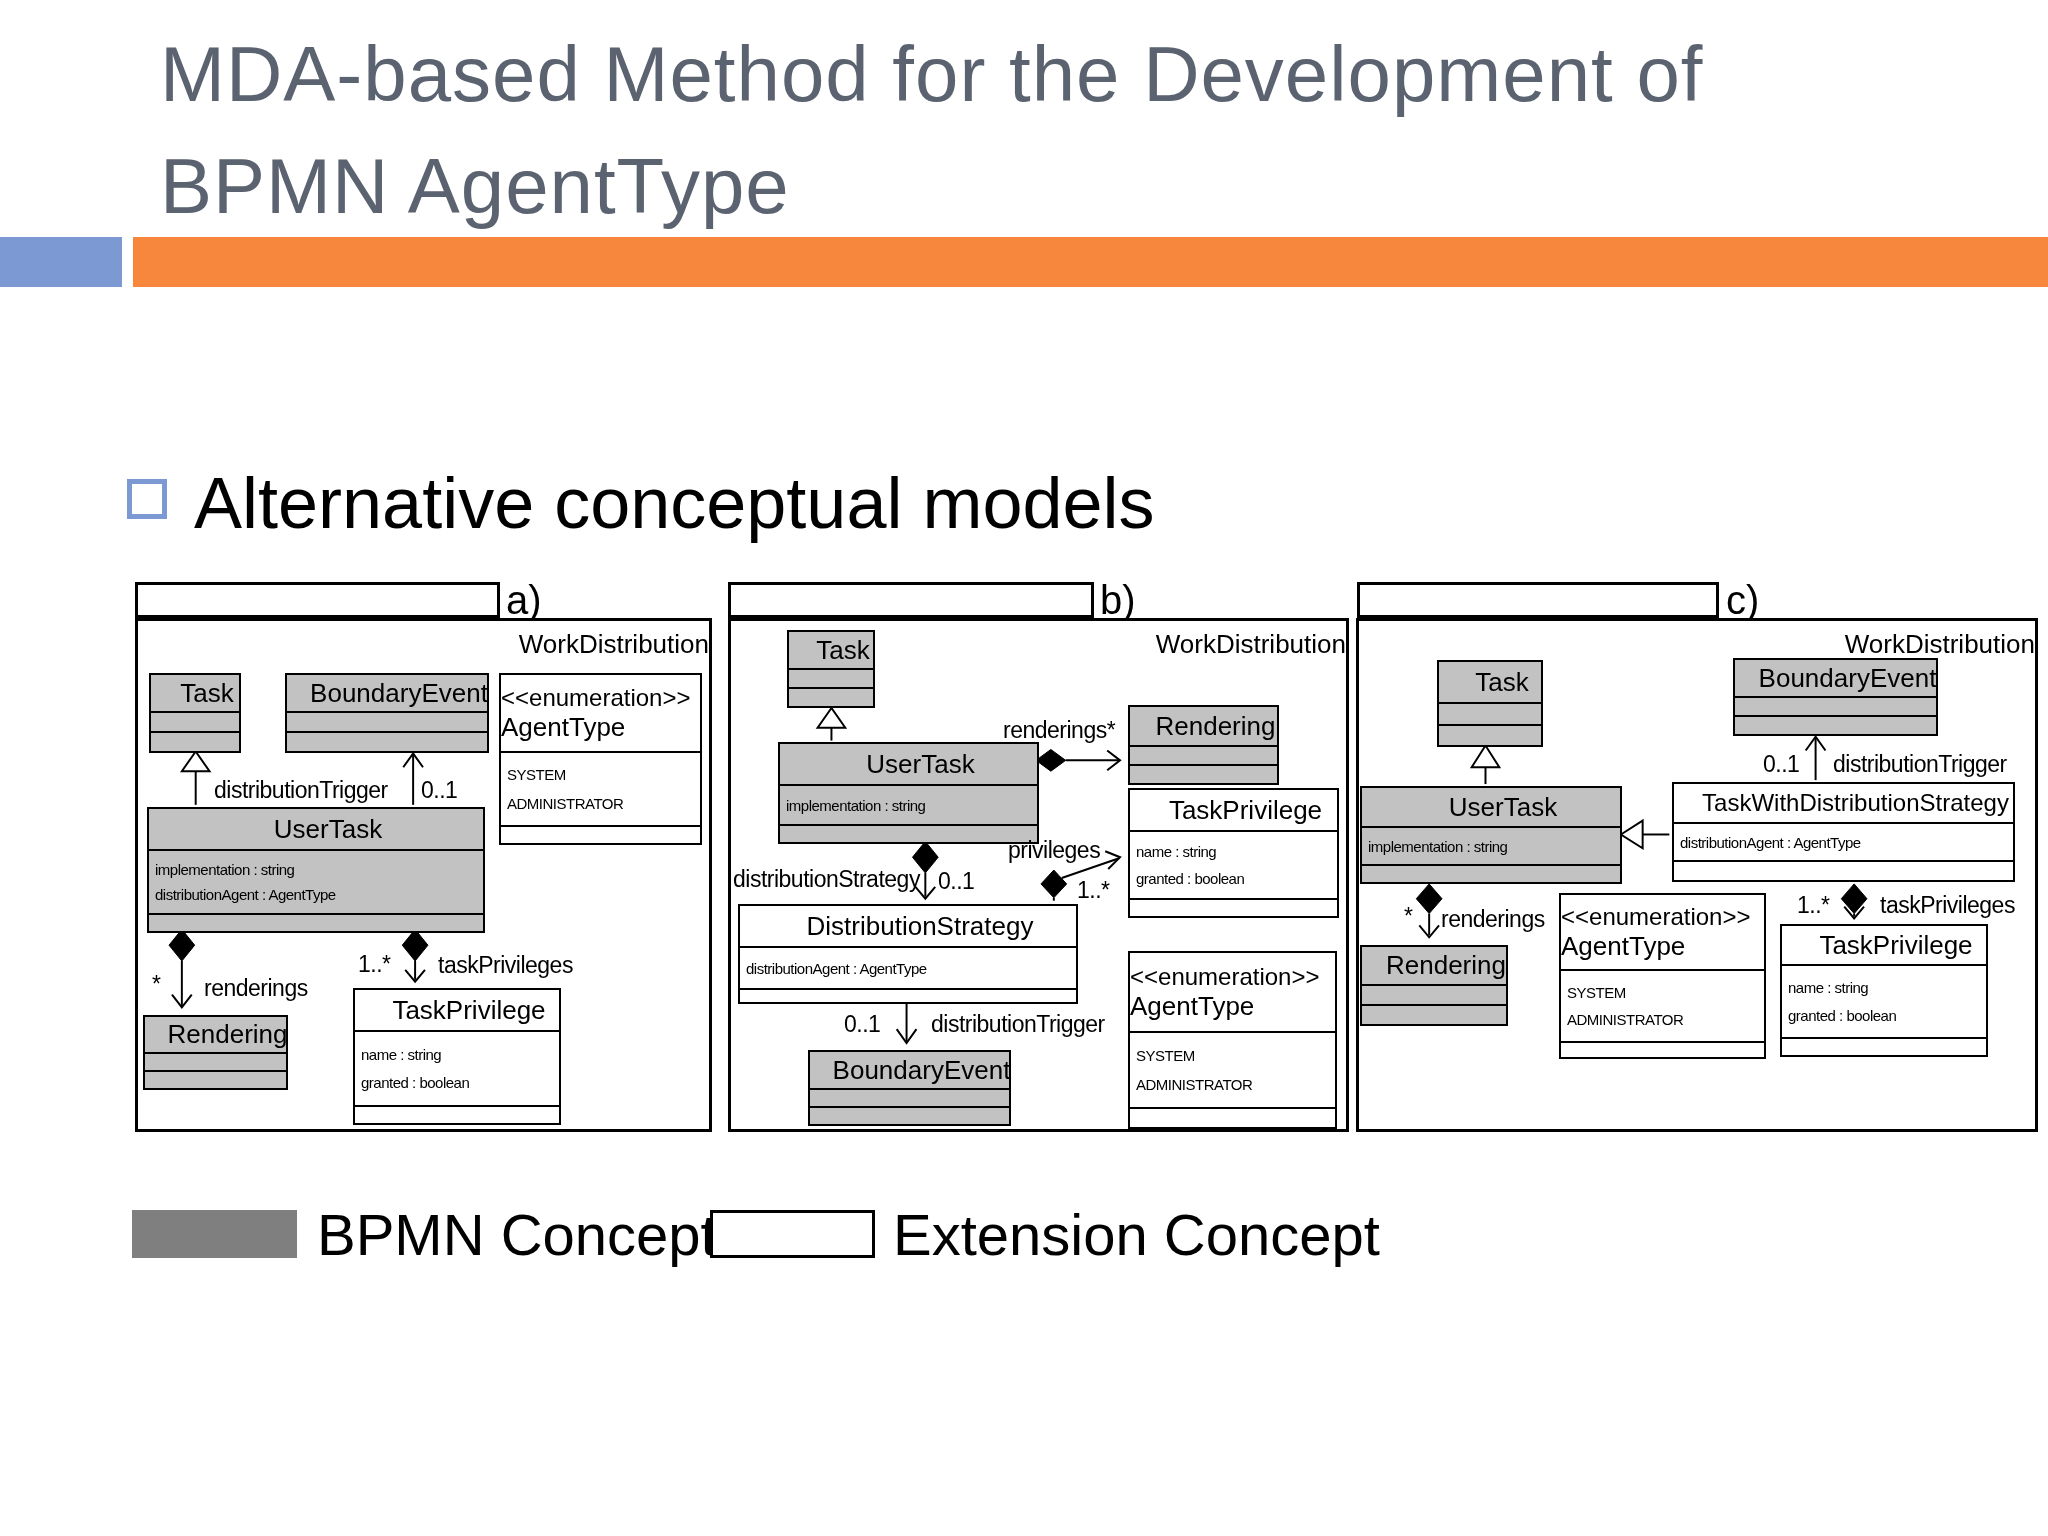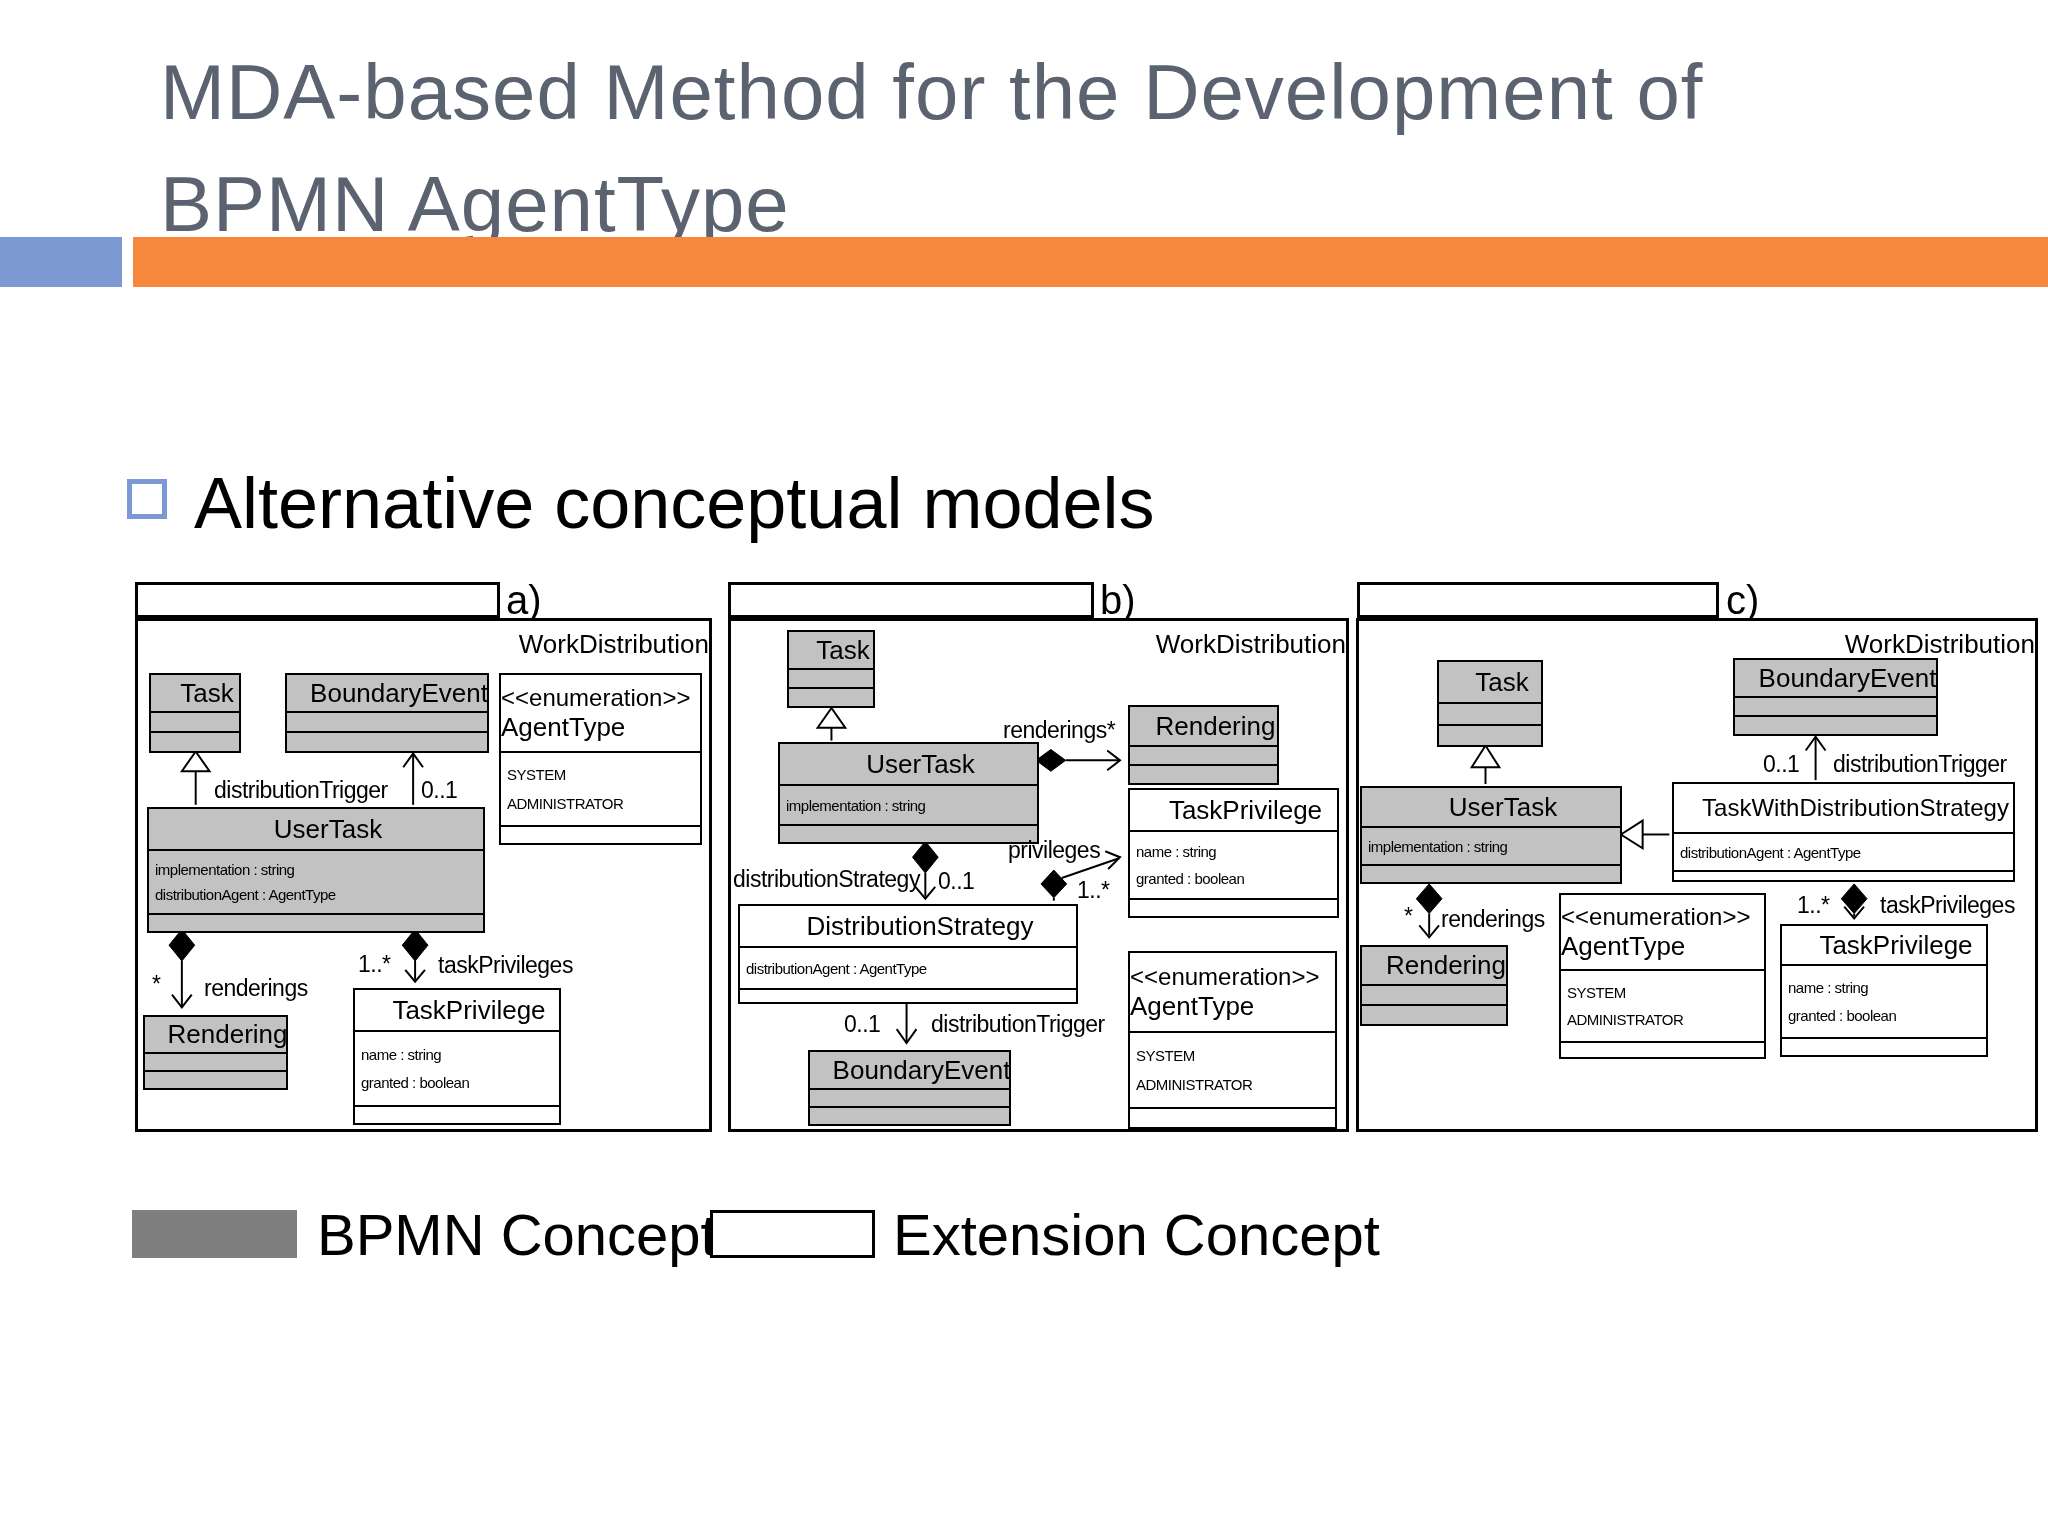--- a/index.html
+++ b/index.html
@@ -2,21 +2,21 @@
 <html><head>
 <meta charset="utf-8">
 <style>
   :root{
     --orange:#F6873C; --blue:#7D99D3; --titlegray:#5C6370;
     --boxgray:#C2C2C2; --legendgray:#7F7F7F;
   }
   html,body{margin:0;padding:0;background:#fff;}
   .slide{position:relative;width:2048px;height:1536px;background:#fff;overflow:hidden;
          font-family:"Liberation Sans",sans-serif;color:#000;}
-  .title{position:absolute;left:160px;top:36px;font-size:78px;line-height:112px;
+  .title{position:absolute;left:160px;top:18px;font-size:78px;line-height:112px;
          color:var(--titlegray);letter-spacing:1px;}
   .blue-block{position:absolute;left:0;top:237px;width:122px;height:50px;background:var(--blue);}
   .orange-bar{position:absolute;left:133px;top:237px;width:1915px;height:50px;background:var(--orange);}
   .heading{position:absolute;left:120px;top:338px;font-size:72px;font-weight:normal;margin:0;}
   .bullet-sq{position:absolute;left:127px;top:479px;width:30px;height:30px;border:5px solid var(--blue);background:#fff;}
   .bullet-tx{position:absolute;left:194px;top:462px;font-size:72px;}
 
   .ptab{position:absolute;height:36px;border:3px solid #000;background:#fff;box-sizing:border-box;}
   .plab{position:absolute;font-size:40px;top:578px;}
   .pkg{position:absolute;top:618px;height:514px;border:3px solid #000;background:#fff;box-sizing:border-box;}
@@ -230,21 +230,21 @@
         <div class="s"></div>
     </div>
     <div class="cls bpmn" style="left:1px;top:165px;width:262px;height:98px;">
       <div class="nm" style="height:38px;">UserTask</div>
       <div class="at" style="height:38px;">
         <div>implementation : string</div>
       </div>
       <div class="s"></div>
     </div>
     <div class="cls" style="left:313px;top:161px;width:343px;height:100px;">
-      <div class="nm" style="height:48px;font-size:24px;">TaskWithDistributionStrategy</div>
+      <div class="nm" style="height:38px;font-size:24px;">TaskWithDistributionStrategy</div>
       <div class="at" style="height:38px;">
         <div>distributionAgent : AgentType</div>
       </div>
       <div class="s"></div>
     </div>
     <div class="cls bpmn" style="left:1px;top:324px;width:148px;height:81px;">
       <div class="nm" style="height:37px;">Rendering</div>
       <div class="s"></div>
         <div class="s"></div>
     </div>

